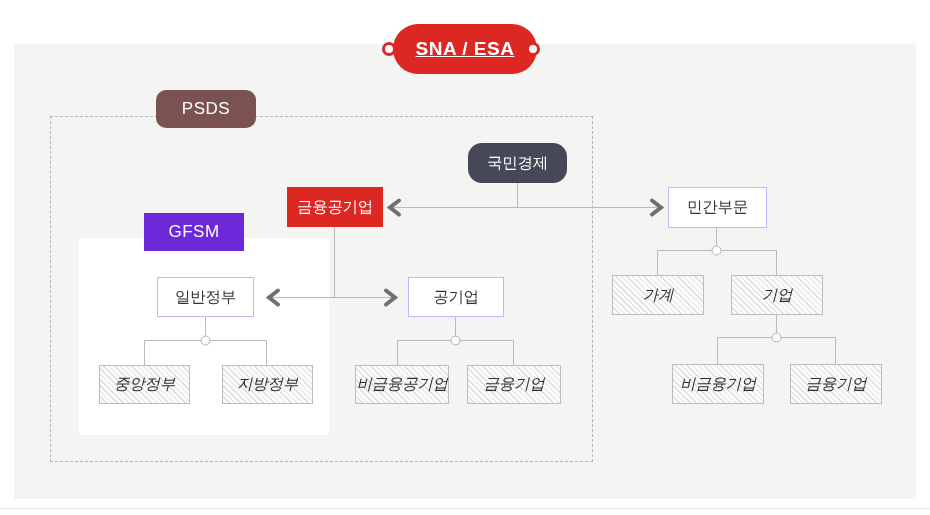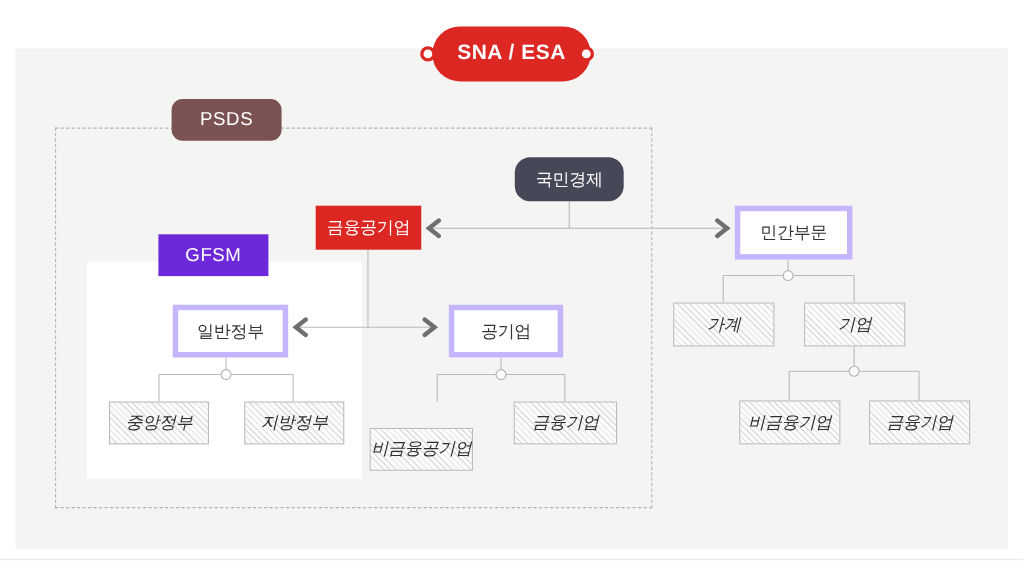--- a/index.html
+++ b/index.html
@@ -31,21 +31,21 @@
   }
   svg.connectors {
     position: absolute; left: 0; top: 0; width: 930px; height: 515px;
     pointer-events: none;
   }
   .pill {
     position: absolute; left: 393px; top: 24px;
     width: 144px; height: 50px;
     background: #dc2723; border-radius: 25px;
     display: flex; align-items: center; justify-content: center;
-    color: #ffffff; font-size: 19px; font-weight: bold; letter-spacing: 0.5px;
+    color: #ffffff; font-size: 19px; font-weight: bold; letter-spacing: 0.5px; text-decoration: underline;
   }
   .pill-dot {
     position: absolute; width: 8px; height: 8px; border-radius: 50%;
     background: #ffffff; border: 3px solid #dc2723; top: 42px;
   }
   .pill-dot.left  { left: 382px; }
   .pill-dot.right { left: 526px; }
   .tag {
     position: absolute; width: 100px; height: 38px;
     display: flex; align-items: center; justify-content: center;
@@ -53,39 +53,39 @@
   }
   .tag-psds { left: 156px; top: 90px;  background: #7b5252; border-radius: 10px; }
   .tag-gfsm { left: 144px; top: 213px; background: #6d28d9; }
   .node {
     position: absolute;
     display: flex; align-items: center; justify-content: center;
     font-size: 15.5px; letter-spacing: -0.3px;
   }
   .node-dark  { background: #464858; color: #ffffff; }
   .node-red   { background: #dc2723; color: #ffffff; }
-  .node-plain { background: #ffffff; color: #333333; border: 5px solid #c4b5fd; }
+  .node-plain { background: #ffffff; color: #333333; border: 1px solid #c4b5fd; }
   .node-hatch {
     background-color: #fbfbfa;
     background-image: repeating-linear-gradient(45deg,
       rgba(120,120,120,0.22) 0px, rgba(120,120,120,0.22) 1px,
       transparent 1px, transparent 4px);
     color: #2e2e2e; border: 1px solid #bcbcbc; font-style: italic;
   }
   
   .n-economy   { left: 468px; top: 143px; width: 99px; height: 40px; border-radius: 14px; }
   .n-public    { left: 287px; top: 187px; width: 96px; height: 40px; }
   .n-private   { left: 668px; top: 187px; width: 97px; height: 39px; }
   .n-gengov    { left: 157px; top: 277px; width: 95px; height: 38px; text-align: center; }
   .n-pubcorp   { left: 408px; top: 277px; width: 94px; height: 38px; }
   .n-house     { left: 612px; top: 275px; width: 90px; height: 38px; }
   .n-corp      { left: 731px; top: 275px; width: 90px; height: 38px; }
   .n-centralg  { left: 99px;  top: 365px; width: 89px; height: 37px; }
   .n-localg    { left: 222px; top: 365px; width: 89px; height: 37px; }
-  .n-nfpubcorp { left: 336px; top: 365px; width: 92px; height: 37px; margin-top: 24px; }
+  .n-nfpubcorp { left: 355px; top: 365px; width: 92px; height: 37px; }
   .n-fpubcorp  { left: 467px; top: 365px; width: 92px; height: 37px; }
   .n-nfcorp    { left: 672px; top: 364px; width: 90px; height: 38px; }
   .n-fcorp     { left: 790px; top: 364px; width: 90px; height: 38px; }
 </style>
 </head>
 <body>
 
 <div class="canvas"></div>
 <div class="bottom-rule"></div>
 

